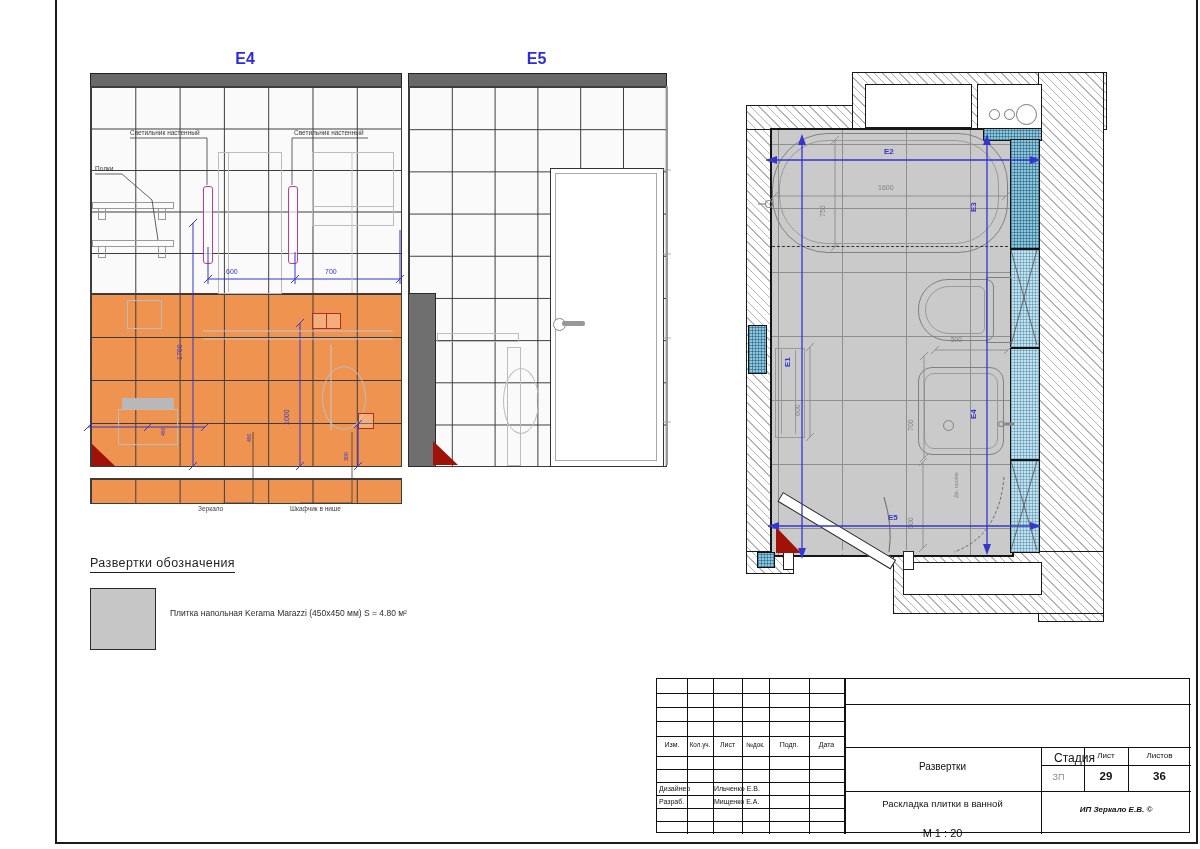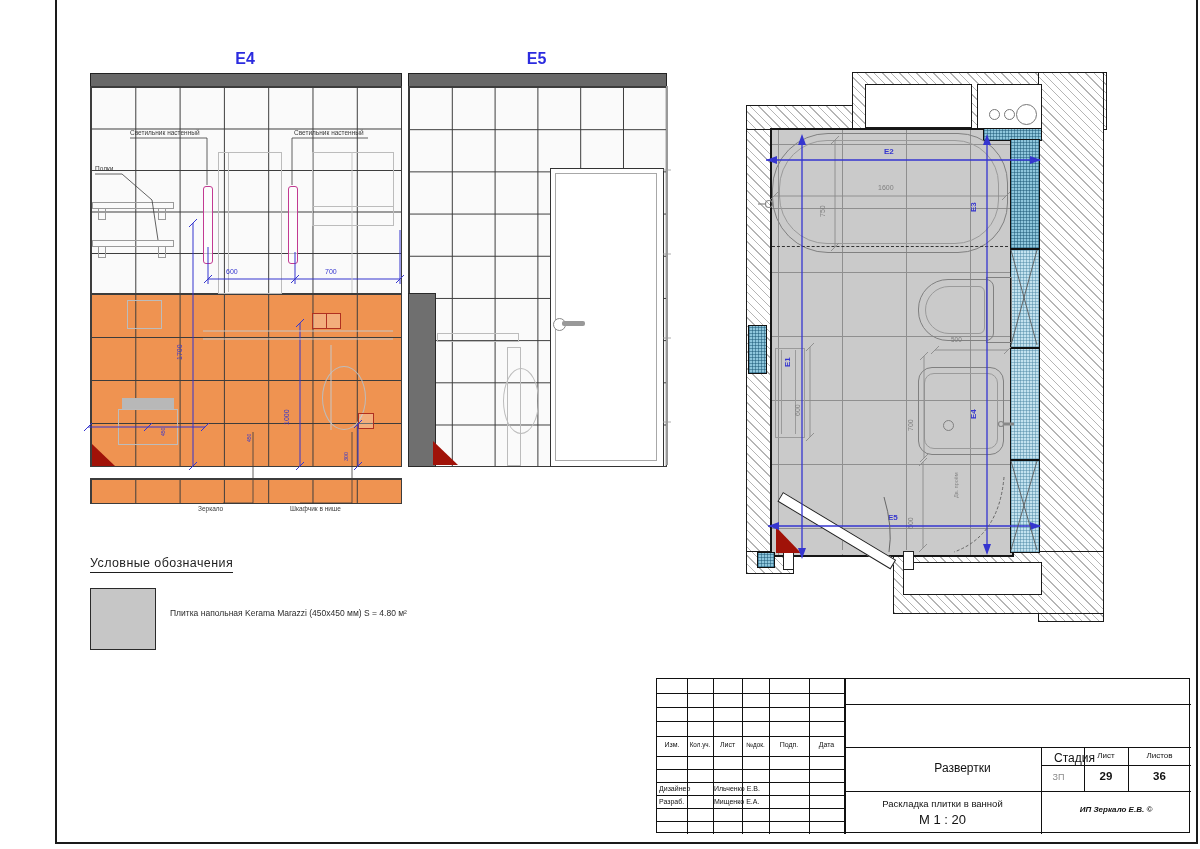--- a/index.html
+++ b/index.html
@@ -278,21 +278,21 @@
     </g>
 
     <g stroke="#999" stroke-width="0.8" fill="none">
       <line x1="663" y1="170" x2="671" y2="170"></line>
         <line x1="663" y1="254" x2="671" y2="254"></line>
       <line x1="663" y1="338" x2="671" y2="338"></line>
         <line x1="663" y1="422" x2="671" y2="422"></line>
     </g>
   </svg>
 
-  <div class="abs legend-title" style="left:90px;top:556px;">Условные обозначения</div>
+  <div class="abs legend-title" style="left:90px;top:556px;">Развертки обозначения</div>
   <div class="abs legend-swatch" style="left:90px;top:588px;width:64px;height:60px;"></div>
   <div class="abs legend-text nowrap" style="left:170px;top:608px;">Плитка напольная Kerama Marazzi (450x450 мм) S = 4.80 м²</div>
 
   <div class="abs" style="left:656px;top:678px;width:534px;height:155px;border:1.8px solid #111;box-sizing:border-box;">
 
     <div class="tb-line" style="left:30px;top:0;width:1px;height:155px;"></div>
     <div class="tb-line" style="left:56px;top:0;width:1px;height:155px;"></div>
     <div class="tb-line" style="left:85px;top:0;width:1px;height:155px;"></div>
     <div class="tb-line" style="left:112px;top:0;width:1px;height:155px;"></div>
     <div class="tb-line" style="left:152px;top:0;width:1px;height:155px;"></div>
@@ -322,25 +322,25 @@
     <div class="tb-txt" style="left:57px;top:119px;width:55px;text-align:left;">Мищенко Е.А.</div>
 
     <div class="tb-line" style="left:187px;top:25px;width:347px;height:1px;"></div>
     <div class="tb-line" style="left:187px;top:68px;width:347px;height:1.4px;"></div>
     <div class="tb-line" style="left:187px;top:112px;width:347px;height:1.4px;"></div>
     <div class="tb-line" style="left:384px;top:68px;width:1.4px;height:87px;"></div>
     <div class="tb-line" style="left:427px;top:68px;width:1px;height:44px;"></div>
     <div class="tb-line" style="left:471px;top:68px;width:1px;height:44px;"></div>
     <div class="tb-line" style="left:384px;top:86px;width:150px;height:1px;"></div>
 
-    <div class="tb-big" style="left:187px;top:82px;width:197px;font-size:12px;padding-left:20px;">Развертки</div>
+    <div class="tb-big" style="left:187px;top:82px;width:197px;font-size:10px;">Развертки</div>
     <div class="tb-txt" style="left:396px;top:72px;width:43px;font-size:12px;">Стадия</div>
     <div class="tb-txt" style="left:427px;top:72px;width:44px;font-size:8px;">Лист</div>
     <div class="tb-txt" style="left:471px;top:72px;width:63px;font-size:8px;">Листов</div>
     <div class="tb-big" style="left:380px;top:93px;width:43px;font-size:9px;color:#8a8a8a;">ЗП</div>
     <div class="tb-big" style="left:427px;top:91px;width:44px;font-size:11.5px;font-weight:bold;">29</div>
     <div class="tb-big" style="left:471px;top:91px;width:63px;font-size:11.5px;font-weight:bold;">36</div>
     <div class="tb-big" style="left:187px;top:119px;width:197px;font-size:9.5px;">Раскладка плитки в ванной</div>
-    <div class="tb-big" style="left:187px;top:133px;width:197px;font-size:13px;text-align:center;">М 1 : 20</div>
+    <div class="tb-big" style="left:187px;top:148px;width:197px;font-size:11px;text-align:center;">М 1 : 20</div>
     <div class="tb-big" style="left:384px;top:126px;width:150px;font-size:8px;font-style:italic;font-weight:bold;">ИП Зеркало Е.В. ©</div>
   </div>
 
 </div>
 
 </body></html>

